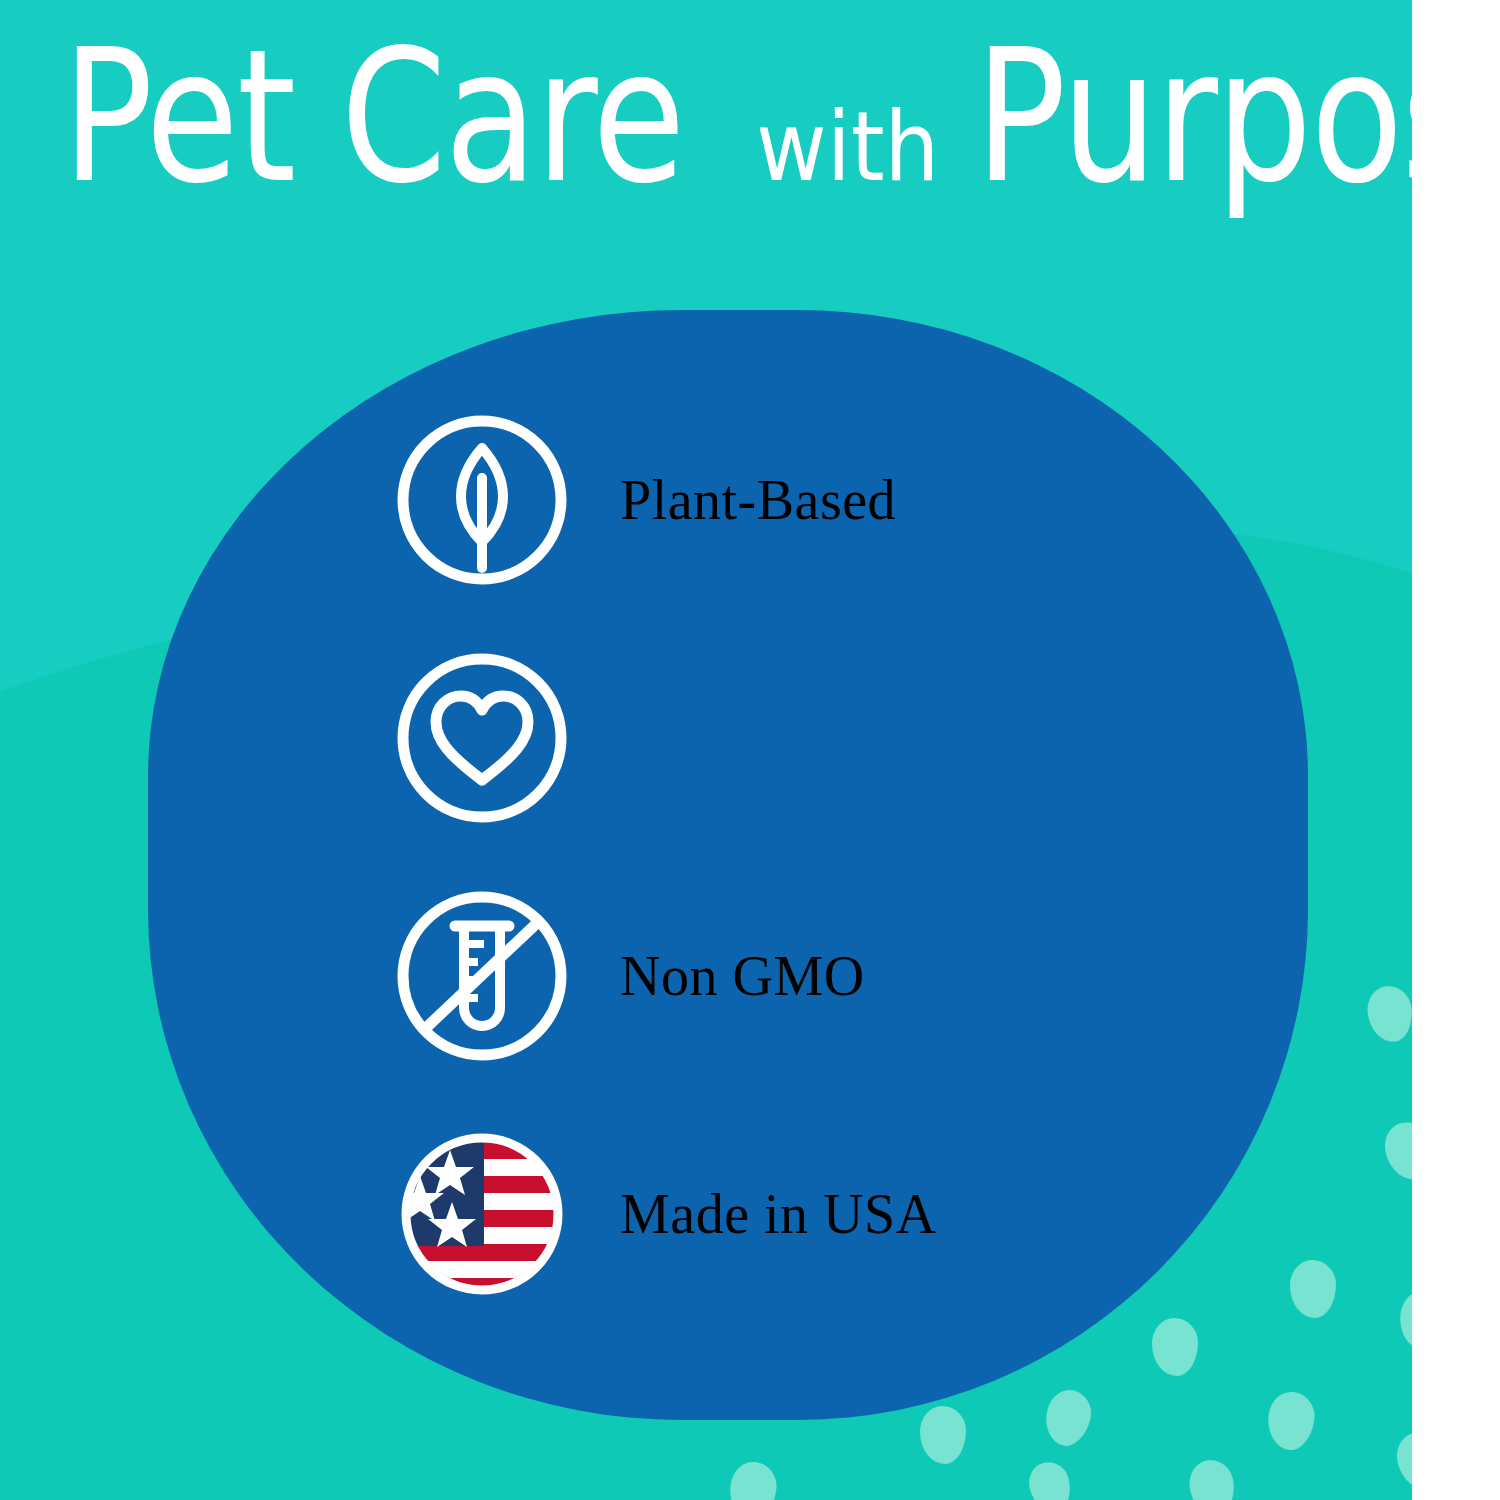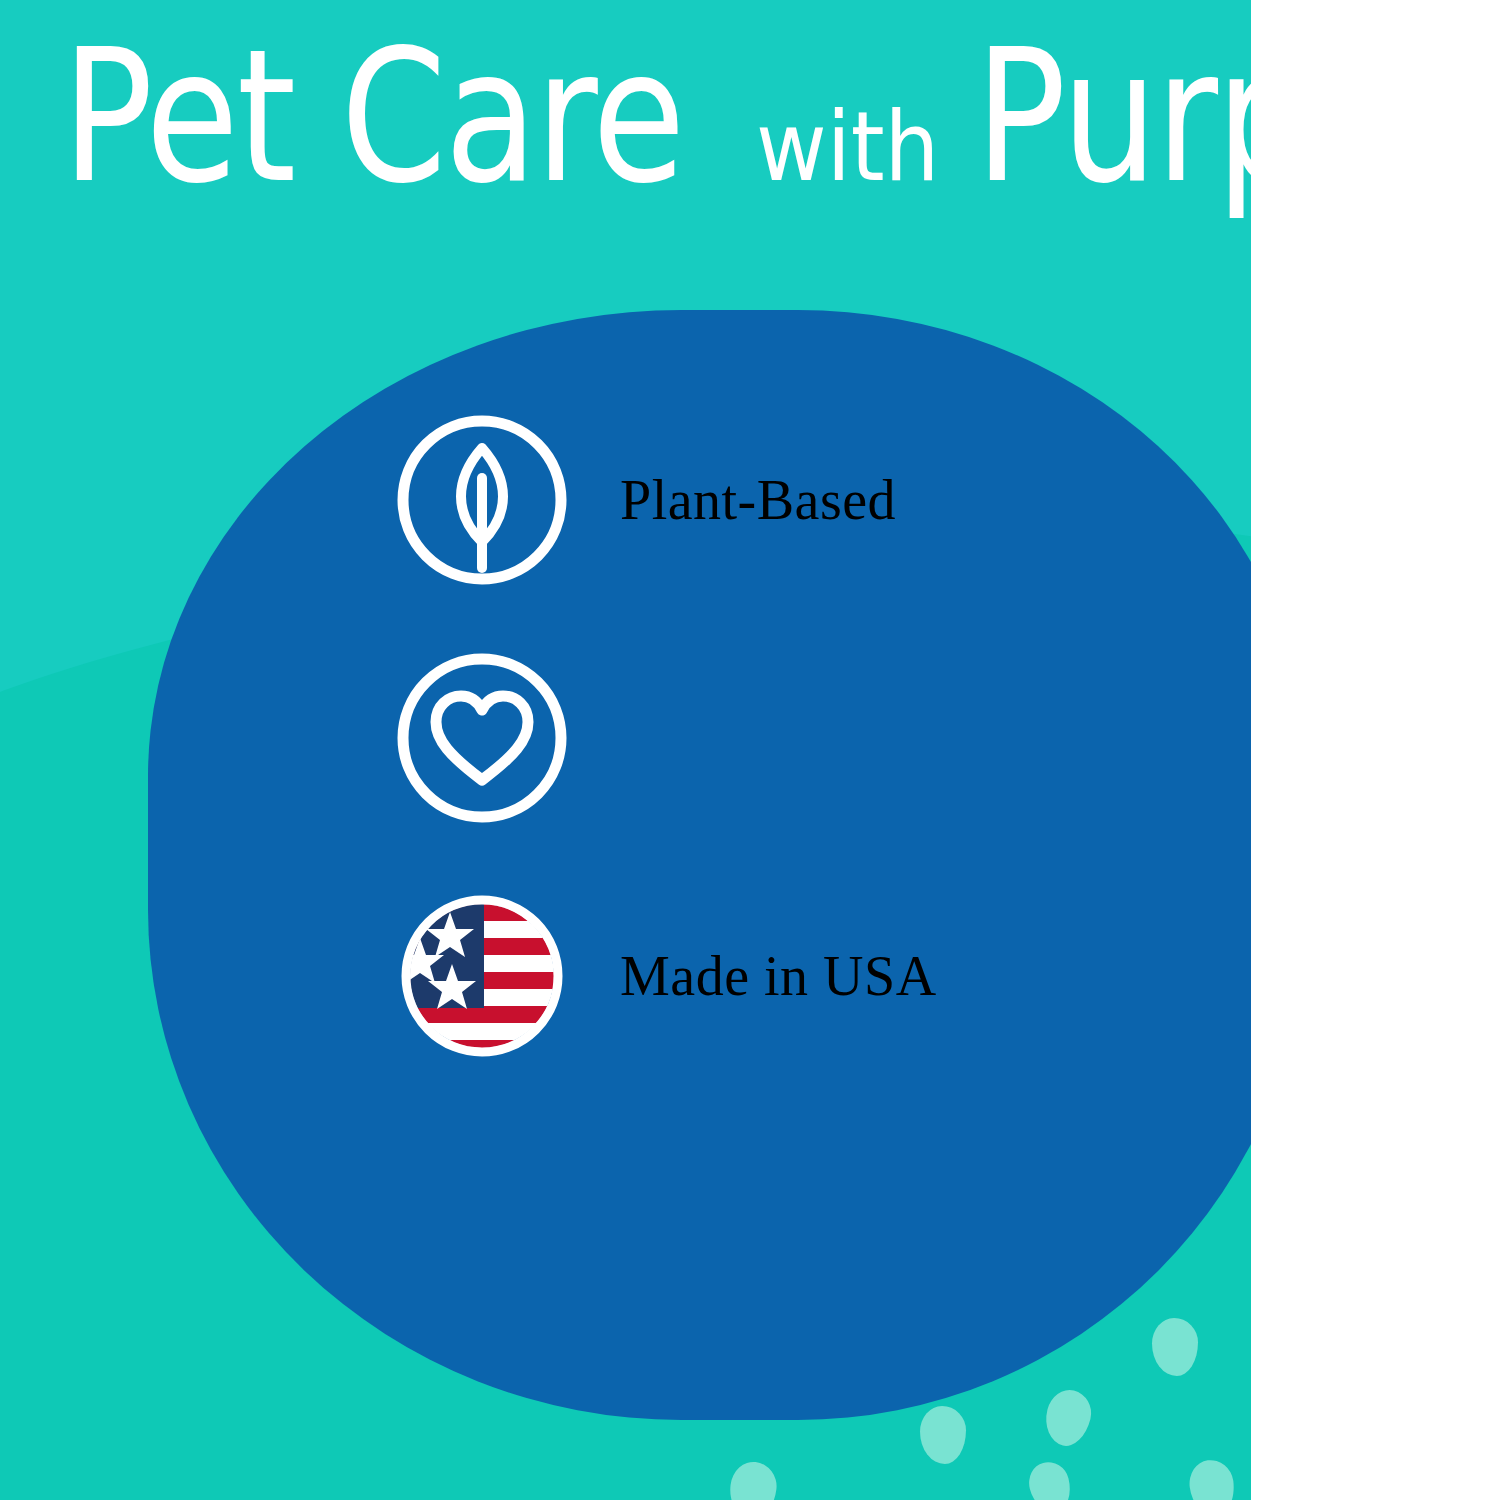--- a/index.html
+++ b/index.html
@@ -5,21 +5,21 @@
 <style>
   * { margin:0; padding:0; box-sizing:border-box; }
   html, body {
     width:1500px; height:1500px;
     font-family:"Liberation Sans", sans-serif;
     overflow:hidden;
   }
 
   .stage {
     position:relative;
-    width:1251px; height:1500px;
+    width:1412px; height:1500px;
     background:#17ccc0;
     overflow:hidden;
   }
 
   
   .wave-lower {
     position:absolute;
     left:-120px; top:540px;
     width:1760px; height:1100px;
     background:#0ec9b6;
@@ -167,20 +167,39 @@
 
     <div class="feature-row">
       <div class="icon-wrap">
         <svg viewBox="0 0 180 180" aria-hidden="true">
           <circle cx="90" cy="90" r="79" fill="none" stroke="#ffffff" stroke-width="11"></circle>
           <path d="M90 132 C58 108 44 92 44 74 C44 58 56 48 69 48 C79 48 86 54 90 62 C94 54 101 48 111 48 C124 48 136 58 136 74 C136 92 122 108 90 132 Z" fill="none" stroke="#ffffff" stroke-width="11" stroke-linejoin="round"></path>
         </svg>
       </div>
     </div>
 
+    <div class="feature-row">
+      <div class="icon-wrap">
+        <svg viewBox="0 0 180 180" aria-hidden="true">
+          <circle cx="90" cy="90" r="79" fill="none" stroke="#ffffff" stroke-width="11"></circle>
+
+          <path d="M72 40 L72 122 A18 18 0 0 0 108 122 L108 40" fill="none" stroke="#ffffff" stroke-width="10" stroke-linejoin="round"></path>
+
+          <line x1="63" y1="40" x2="117" y2="40" stroke="#ffffff" stroke-width="11" stroke-linecap="round"></line>
+
+          <line x1="72" y1="58" x2="92" y2="58" stroke="#ffffff" stroke-width="8"></line>
+          <line x1="72" y1="76" x2="86" y2="76" stroke="#ffffff" stroke-width="8"></line>
+          <line x1="72" y1="94" x2="86" y2="94" stroke="#ffffff" stroke-width="8"></line>
+          <line x1="72" y1="112" x2="86" y2="112" stroke="#ffffff" stroke-width="8"></line>
+
+          <line x1="36" y1="140" x2="144" y2="38" stroke="#ffffff" stroke-width="11" stroke-linecap="round"></line>
+        </svg>
+      </div>
+      <div class="feature-label">Non GMO</div>
+    </div>
 
     <div class="feature-row">
       <div class="icon-wrap">
         <svg viewBox="0 0 180 180" aria-hidden="true">
           <defs>
             <clipPath id="flagClip">
                 <circle cx="90" cy="90" r="72"></circle>
               </clipPath>
           </defs>
           <g clip-path="url(#flagClip)">

